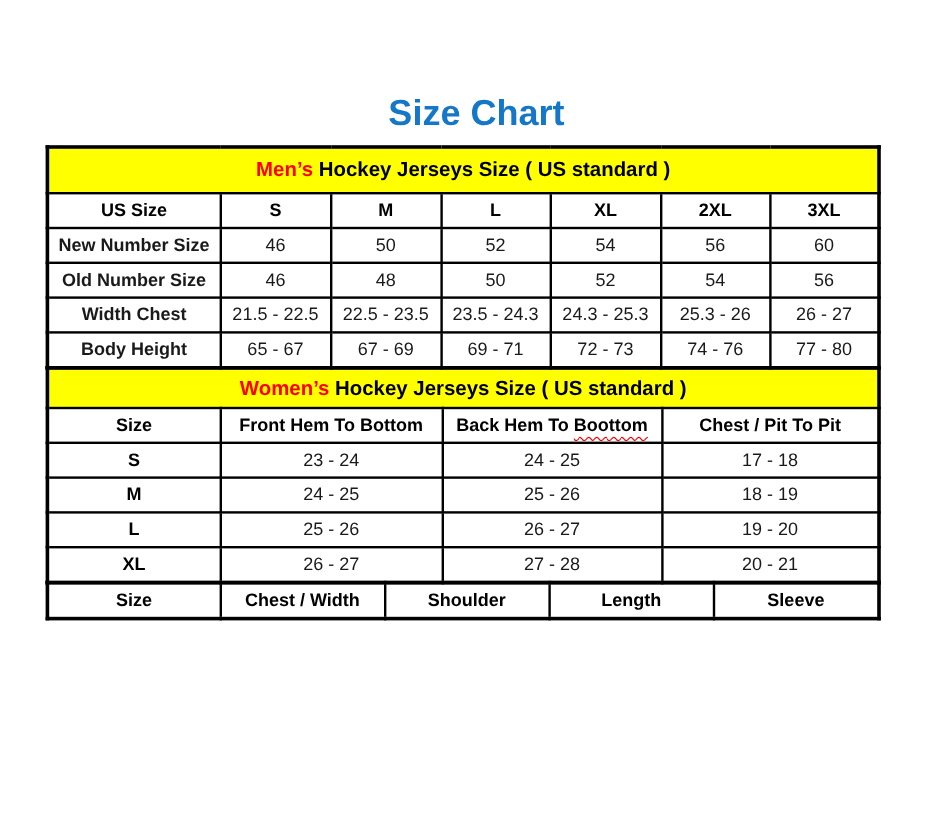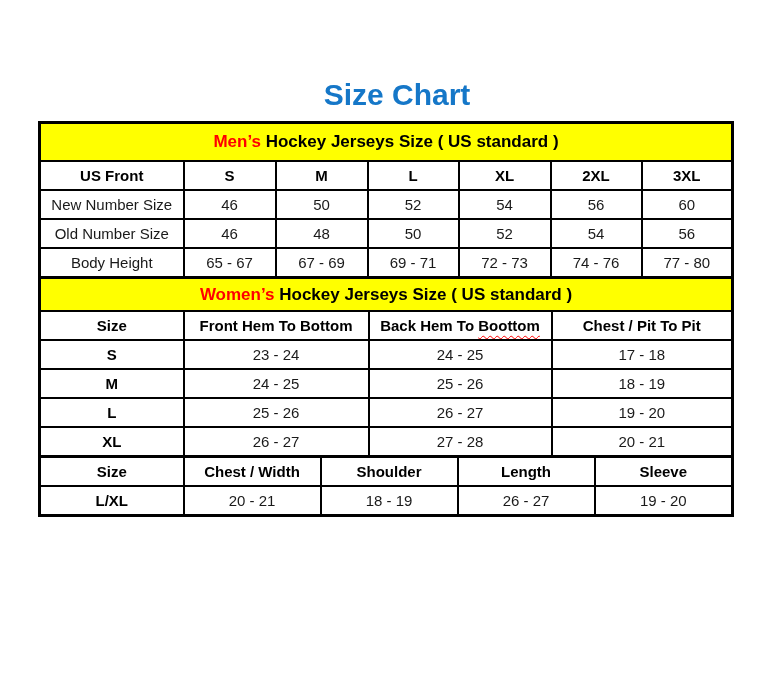--- a/index.html
+++ b/index.html
@@ -40,21 +40,21 @@
     background:var(--yellow,#ffff00);
     font-weight:bold; font-size:17px;
     color:#000;
   }
   .band-men   { height:36px; }
   .band-women { height:31px; }
   .band-youth { height:28px; }
   .band .red  { color:var(--red,#ff0000); }
 
   th { font-weight:bold; color:#000; }
-  td.lbl { font-weight:normal;text-align:center; }
+  td.lbl { font-weight:bold;text-align:center; }
   td.lbl-bold { font-weight:bold; color:#000; }
 
   .sq {
     text-decoration-line:underline;
     text-decoration-style:wavy;
     text-decoration-color:var(--red,#ff0000);
     text-decoration-thickness:1px;
     text-underline-offset:4px;
   }
 </style>
@@ -75,21 +75,21 @@
         <col style="width:91px">
           <col style="width:92px">
           <col style="width:91px">
           <col style="width:91px">
       </colgroup>
       <tbody>
           <tr>
         <td class="band band-men" colspan="7"><span class="red">Men’s</span><span> Hockey Jerseys Size ( US standard )</span></td>
       </tr>
       <tr>
-        <th>US Front</th>
+        <th>US Size</th>
         <th>S</th>
         <th>M</th>
         <th>L</th>
         <th>XL</th>
         <th>2XL</th>
         <th>3XL</th>
       </tr>
       <tr>
         <td class="lbl">New Number Size</td>
         <td>46</td>
@@ -100,20 +100,29 @@
         <td>60</td>
       </tr>
       <tr>
         <td class="lbl">Old Number Size</td>
         <td>46</td>
         <td>48</td>
         <td>50</td>
         <td>52</td>
         <td>54</td>
         <td>56</td>
+      </tr>
+      <tr>
+        <td class="lbl">Width Chest</td>
+        <td>21.5 - 22.5</td>
+        <td>22.5 - 23.5</td>
+        <td>23.5 - 24.3</td>
+        <td>24.3 - 25.3</td>
+        <td>25.3 - 26</td>
+        <td>26 - 27</td>
       </tr>
       <tr>
         <td class="lbl">Body Height</td>
         <td>65 - 67</td>
         <td>67 - 69</td>
         <td>69 - 71</td>
         <td>72 - 73</td>
         <td>74 - 76</td>
         <td>77 - 80</td>
       </tr>
@@ -173,24 +182,17 @@
           <col style="width:138px">
       </colgroup>
       <tbody>
       <tr>
         <th>Size</th>
         <th>Chest / Width</th>
         <th>Shoulder</th>
         <th>Length</th>
         <th>Sleeve</th>
       </tr>
-      <tr>
-        <td class="lbl-bold">L/XL</td>
-        <td>20 - 21</td>
-        <td>18 - 19</td>
-        <td>26 - 27</td>
-        <td>19 - 20</td>
-      </tr>
     </tbody>
       </table>
 
   </div>
 </div>
 
 </body></html>

